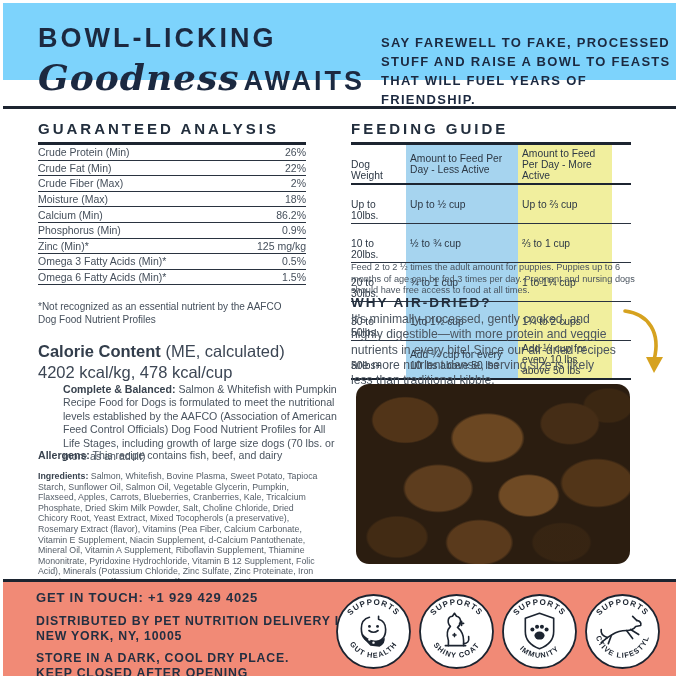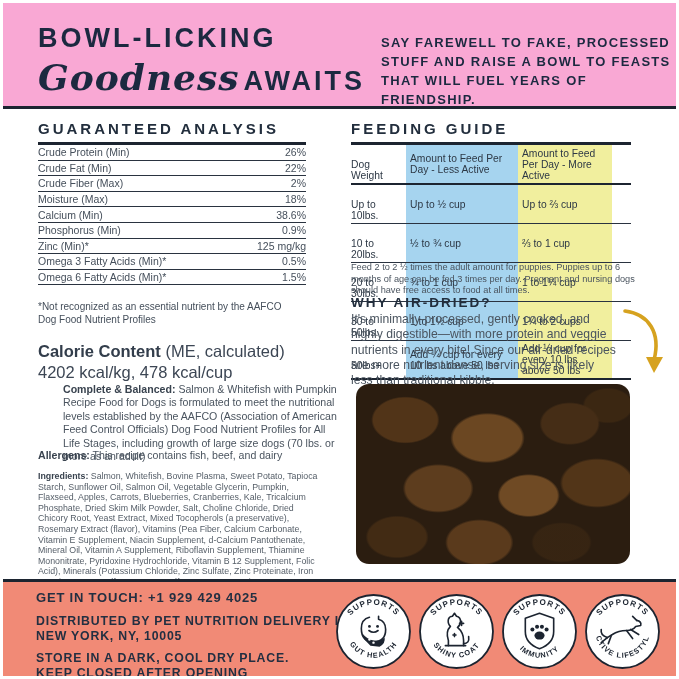--- a/index.html
+++ b/index.html
@@ -3,21 +3,21 @@
 <meta charset="utf-8">
 <style>
   html,body{margin:0;padding:0;background:#e8e8e8;}
   *{box-sizing:border-box;}
   .page{
     position:relative;width:679px;height:679px;margin:0 auto;
     background:#ffffff;border:3px solid #ffffff;overflow:hidden;
     font-family:"Liberation Sans", sans-serif;color:#45505c;
   }
   
-  .header{position:absolute;left:0;top:0;width:100%;height:103px;background:#f9a8d4;}
+  .header{position:absolute;left:0;top:0;width:100%;height:77px;background:#7dd3fc;}
   .brand{position:absolute;left:35px;top:20px;color:#1c2940;}
   .brand-line1{font-size:27px;font-weight:700;letter-spacing:3px;}
   .brand-line2{margin-top:2px;display:flex;align-items:baseline;gap:4px;}
   .brand-script{font-family:"DejaVu Serif", serif;font-style:italic;font-weight:700;font-size:36px;letter-spacing:1px;}
   .brand-awaits{font-size:27px;font-weight:700;letter-spacing:3px;}
   .tagline{position:absolute;left:378px;top:30px;color:#1c2940;font-size:13px;font-weight:700;letter-spacing:1.3px;line-height:19px;}
   .rule-top{position:absolute;left:0;top:103px;width:100%;height:3px;background:#1c2430;}
   .rule-bottom{position:absolute;left:0;top:576px;width:100%;height:3px;background:#1c2430;}
 
   
@@ -112,21 +112,21 @@
       <div class="ga-row">
         <span class="ga-label">Crude Fiber (Max)</span>
         <span class="ga-value">2%</span>
       </div>
       <div class="ga-row">
         <span class="ga-label">Moisture (Max)</span>
         <span class="ga-value">18%</span>
       </div>
       <div class="ga-row">
         <span class="ga-label">Calcium (Min)</span>
-        <span class="ga-value">38.6%</span>
+        <span class="ga-value">86.2%</span>
       </div>
       <div class="ga-row">
         <span class="ga-label">Phosphorus (Min)</span>
         <span class="ga-value">0.9%</span>
       </div>
       <div class="ga-row">
         <span class="ga-label">Zinc (Min)*</span>
         <span class="ga-value">125 mg/kg</span>
       </div>
       <div class="ga-row">

